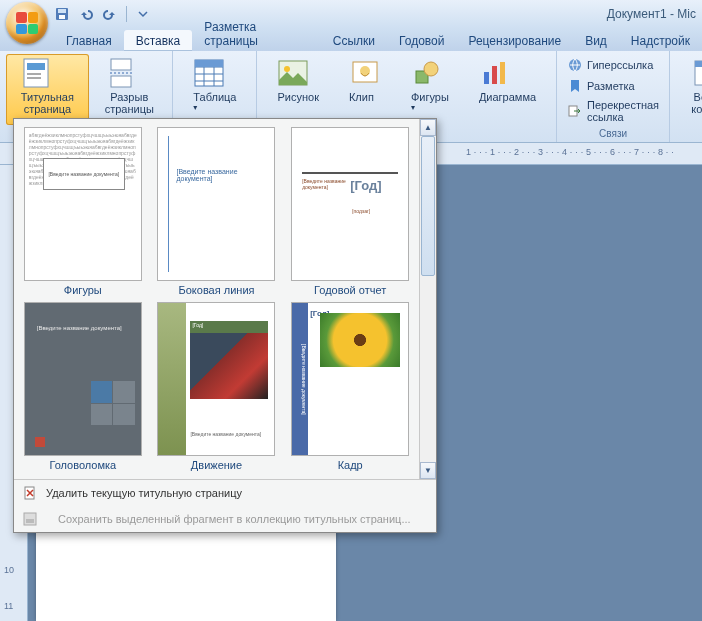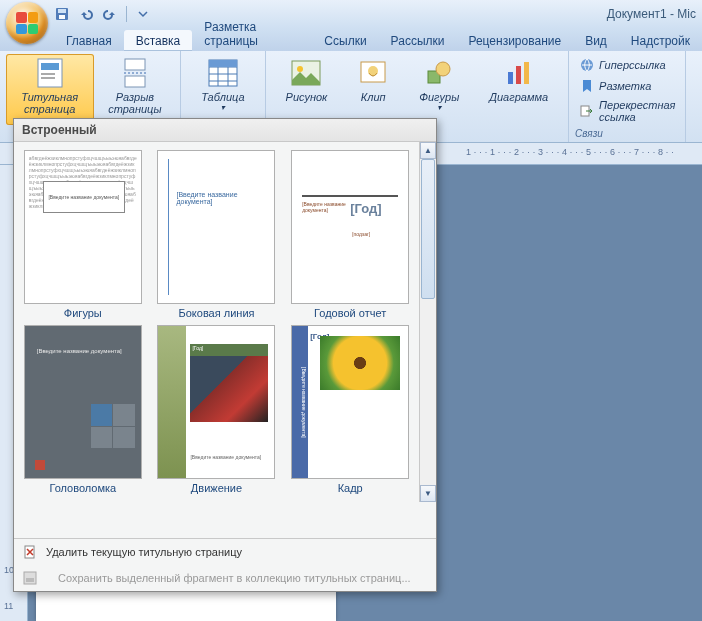--- a/index.html
+++ b/index.html
@@ -17,24 +17,24 @@
 .qat-divider { width:1px; height:16px; background:#9ab5d1; }
 .doc-title { margin-left:auto; margin-right:6px; color:#3a5a7a; font-size:12px; }
 
 
 .tabstrip { height: 23px; background: linear-gradient(#cfe0f2,#bfd2ea); display:flex; align-items:flex-end; padding-left:54px; gap:0; }
 .tab { padding:4px 12px 3px; font-size:12px; color:#204a7e; cursor:pointer; }
 .tab.active { background:#f4f8fd; border-top-left-radius:3px; border-top-right-radius:3px; box-shadow:0 -1px 0 #aac2dd inset; color:#15325e; }
 
 
 .ribbon { height: 92px; background: linear-gradient(#e9f1fb,#d2e1f2); display:flex; border-bottom:1px solid #9ab5d1; }
-.group { border-right:1px solid #b7cbe3; padding:3px 6px 1px; display:flex; flex-direction:column;font-style:italic; }
+.group { border-right:1px solid #b7cbe3; padding:3px 6px 1px; display:flex; flex-direction:column; }
 .group-body { flex:1; display:flex; align-items:flex-start; gap:2px; }
-.group-label { font-size:10px; color:#4a6a94; padding-bottom:2px; }
-.bigbtn { display:flex; flex-direction:column; align-items:center; justify-content:flex-start; padding:3px 14px 1px; border-radius:3px; cursor:pointer; min-width:50px; }
+.group-label { font-size:10px; color:#4a6a94; text-align:center; padding-bottom:2px; }
+.bigbtn { display:flex; flex-direction:column; align-items:flex-start; justify-content:flex-start; padding:3px 14px 1px; border-radius:3px; cursor:pointer; min-width:50px; }
 .bigbtn.selected { background:linear-gradient(#ffe8a6,#ffc94a); box-shadow: inset 0 0 0 1px #d89b2a; }
 .bigbtn .ico { width:32px; height:32px; margin-bottom:2px; display:flex; align-items:center; justify-content:center; }
 .bigbtn .lbl { font-size:11px; color:#1f3a5e; text-align:center; line-height:12px; }
 .bigbtn .chev { font-size:8px; color:#1f3a5e; }
 .linklist { display:flex; flex-direction:column; gap:3px; padding-top:2px; }
 .linkitem { display:flex; align-items:center; gap:4px; font-size:11px; color:#1f3a5e; cursor:pointer; padding:1px 4px; border-radius:2px; }
 .linkitem .li-ico { width:16px; height:16px; flex-shrink:0; }
 
 
 .ruler-area { height:22px; background:#dfe9f5; border-bottom:1px solid #9ab5d1; position:relative; font-size:9px; color:#5a7296; overflow:hidden; }
@@ -69,21 +69,21 @@
 .th-move .mleft { width:28px; background:linear-gradient(#a8b880,#7d9250); }
 .th-move .mright { flex:1; position:relative; }
 .th-move .mtrain { position:absolute; left:4px; top:30px; right:6px; height:66px; background:linear-gradient(135deg,#3a4a5c 40%,#8a2e2a 40%,#c23b34 70%, #222); }
 .th-move .mtop { position:absolute; left:4px; top:18px; right:6px; height:12px; background:#5a7a4a; font-size:5px; color:#fff; padding:1px 2px; }
 .th-kadr { display:flex; }
 .th-kadr .kleft { width:16px; background:#4a6aa8; writing-mode:vertical-rl; font-size:5px; color:#fff; text-align:center; padding:4px 1px; }
 .th-kadr .kmain { flex:1; position:relative; }
 .th-kadr .ksun { position:absolute; left:12px; top:10px; right:8px; height:54px; background:radial-gradient(circle at 50% 50%, #6a3d14 12%, #f5c22e 13% 55%, #5a9a3a 70%, #3a7a2a); }
 .th-kadr .kgod { position:absolute; left:2px; top:6px; font-size:8px; color:#3a5a8a; font-weight:bold; }
 
-.gallery-footer { border-top:1px solid #c8c8c8;margin-top:36px; }
+.gallery-footer { border-top:1px solid #c8c8c8; }
 .gf-item { display:flex; align-items:center; gap:8px; padding:5px 8px; font-size:11px; color:#333; cursor:pointer; }
 .gf-item.disabled { color:#9a9a9a; cursor:default;gap:20px; }
 .gf-ico { width:16px; height:16px; flex-shrink:0; display:flex; align-items:center; justify-content:center; }
 
 
 .doc-area { position:absolute; left:0; top:165px; right:0; bottom:0; background:#6a87a8; }
 .left-ruler { position:absolute; left:0; top:0; width:28px; bottom:0; background:#dfe9f5; border-right:1px solid #9ab5d1; font-size:9px; color:#5a7296; }
 .left-ruler .lr-num { position:absolute; left:4px; }
 .page-stub { position:absolute; left:36px; top:0; width:300px; bottom:0; background:#fff; box-shadow:0 0 4px rgba(0,0,0,.3); }
 </style>
@@ -125,21 +125,21 @@
     </div>
   </div>
   <div class="doc-title">Документ1 - Mic</div>
 </div>
 
 <div class="tabstrip">
   <div class="tab">Главная</div>
   <div class="tab active">Вставка</div>
   <div class="tab">Разметка страницы</div>
   <div class="tab">Ссылки</div>
-  <div class="tab">Рассылки</div>
+  <div class="tab">Годовой</div>
   <div class="tab">Рецензирование</div>
   <div class="tab">Вид</div>
   <div class="tab">Надстройк</div>
 </div>
 
 <div class="ribbon">
   <div class="group">
     <div class="group-body">
       <div class="bigbtn selected">
         <div class="ico">
@@ -279,21 +279,20 @@
 
 <div class="doc-area">
   <div class="left-ruler">
     <div class="lr-num" style="top:400px">10</div>
     <div class="lr-num" style="top:436px">11</div>
   </div>
   <div class="page-stub"></div>
 </div>
 
 <div class="gallery">
-  <div class="gallery-header">Встроенный</div>
   <div class="gallery-body">
     <div class="gallery-grid">
 
       <div class="g-item">
         <div class="g-thumb">
           <div class="th-lines">абвгдеёжзиклмнопрстуфхцчшщъыьэюяабвгдеёжзиклмнопрстуфхцчшщъыьэюяабвгдеёжзиклмнопрстуфхцчшщъыьэюяабвгдеёжзиклмнопрстуфхцчшщъыьэюяабвгдеёжзиклмнопрстуфхцчшщъыьэюяабвгдеёжзиклмнопрстуфхцчшщъыьэюяабвгдеёжзиклмнопрстуфхцчшщъыьэюяабвгдеёжзиклмнопрстуфхцчшщъыьэюяабвгдеёжзиклмнопрстуфхцчшщъыьэюяабвгдеёжзиклмнопрстуфхцчшщ</div>
           <div class="th-box">[Введите название документа]</div>
         </div>
         <div class="g-label">Фигуры</div>
       </div>

